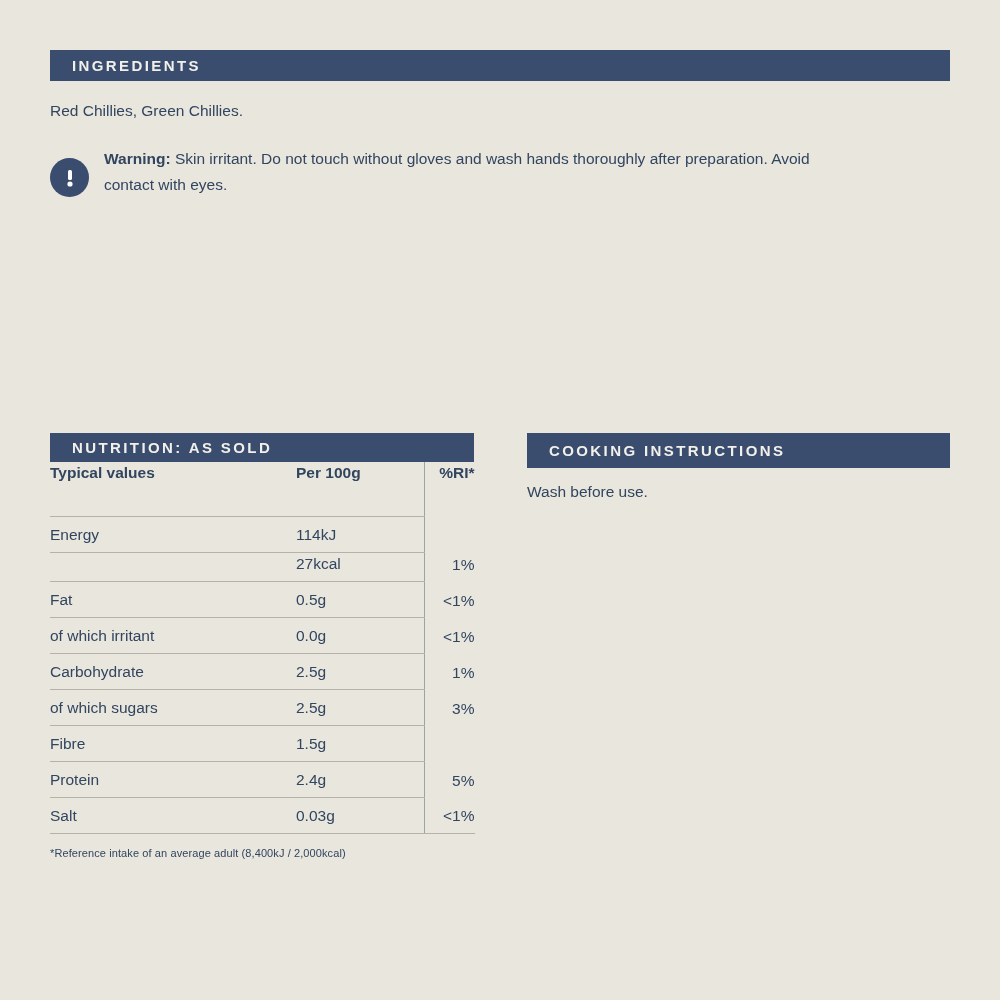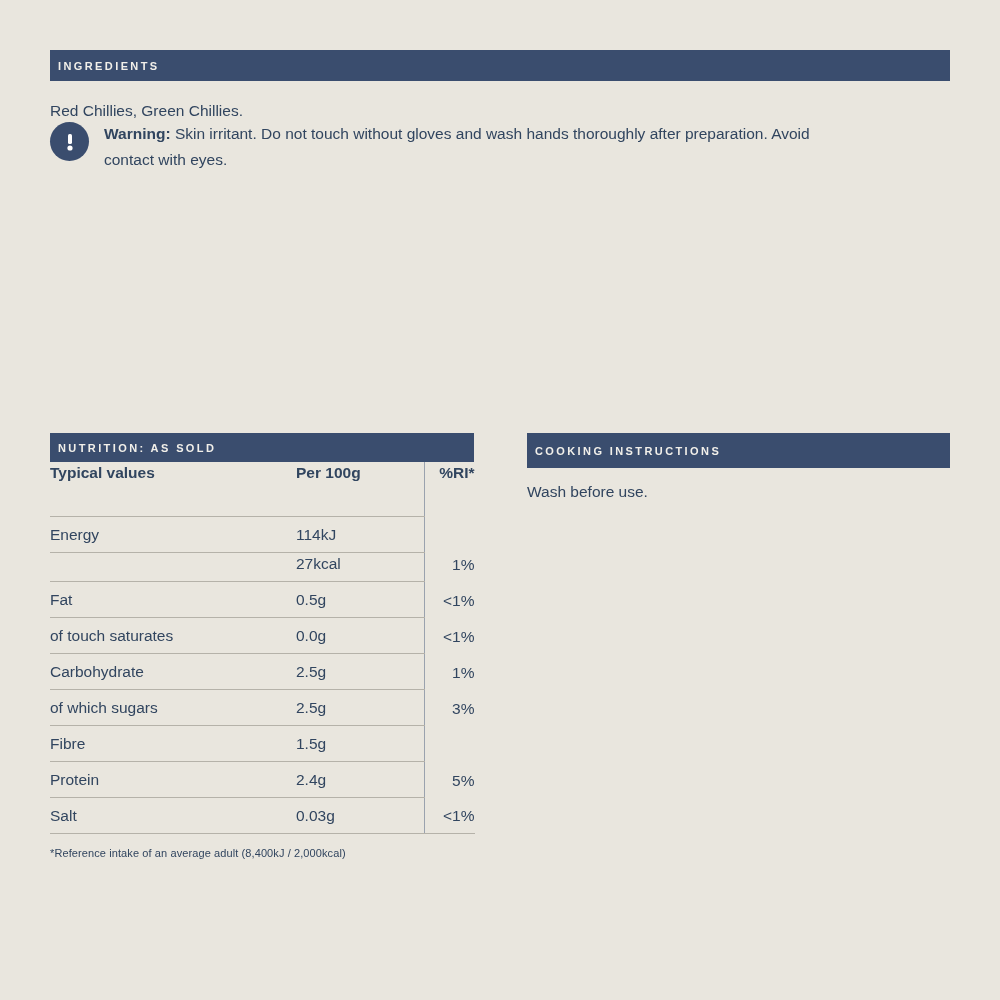--- a/index.html
+++ b/index.html
@@ -13,27 +13,27 @@
     font-family: "Liberation Sans", sans-serif;
     color: #31455f;
     position: relative;
     overflow: hidden;
   }
 
   
   .bar {
     background: #3a4d6e;
     color: #f2f0ea;
-    font-size: 11px;
+    font-size: 15px;
     font-weight: 700;
     letter-spacing: 2.4px;
     text-transform: uppercase;
     display: flex;
     align-items: center;
-    padding-left: 8px;
+    padding-left: 22px;
     box-sizing: border-box;
     text-align: right;
   }
 
   
   #ingredients-section {
     position: absolute;
     left: 50px;
     top: 50px;
     width: 900px;
@@ -42,21 +42,22 @@
   .ingredients-text {
     font-size: 15.5px;
     color: #31455f;
     margin-top: 20px;
     line-height: 1.3;
   }
 
   
   .warning-row {
     display: flex;
-    align-items: flex-start;
+    align-items: flex-end;
+    margin-top: 25px;
   }
   .warn-icon {
     flex: 0 0 auto;
     width: 39px;
     height: 39px;
     border-radius: 50%;
     background: #3a4d6e;
     display: flex;
     align-items: center;
     justify-content: center;
@@ -200,21 +201,21 @@
         <td class="col-value">27kcal</td>
         <td class="col-ri">1%</td>
       </tr>
 
       <tr class="data-row">
         <td class="col-name">Fat</td>
         <td class="col-value">0.5g</td>
         <td class="col-ri">&lt;1%</td>
       </tr>
       <tr class="data-row">
-        <td class="col-name">of touch saturates</td>
+        <td class="col-name">of which irritant</td>
         <td class="col-value">0.0g</td>
         <td class="col-ri">&lt;1%</td>
       </tr>
       <tr class="data-row">
         <td class="col-name">Carbohydrate</td>
         <td class="col-value">2.5g</td>
         <td class="col-ri">1%</td>
       </tr>
       <tr class="data-row">
         <td class="col-name">of which sugars</td>

